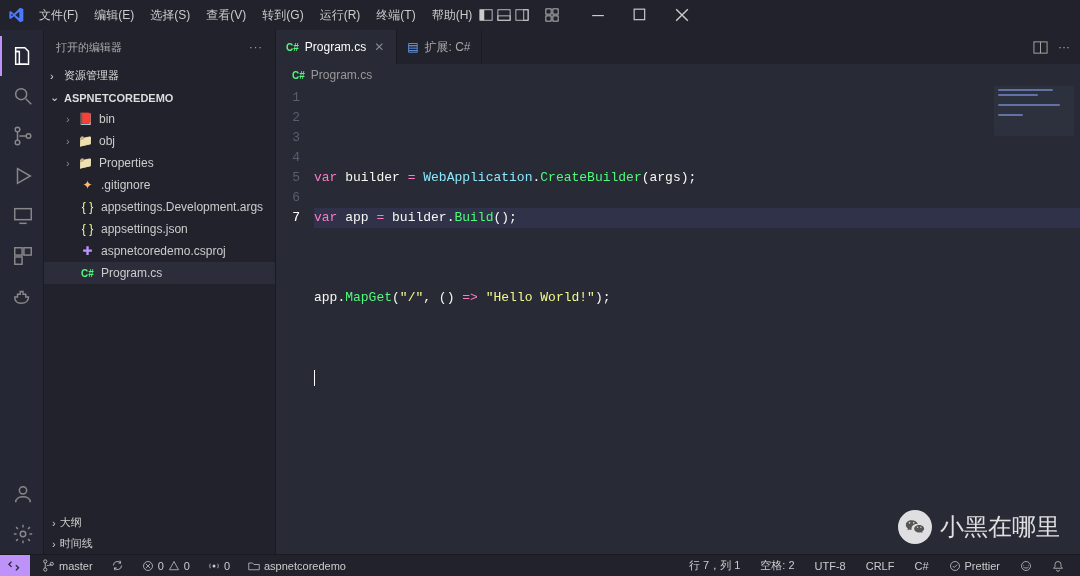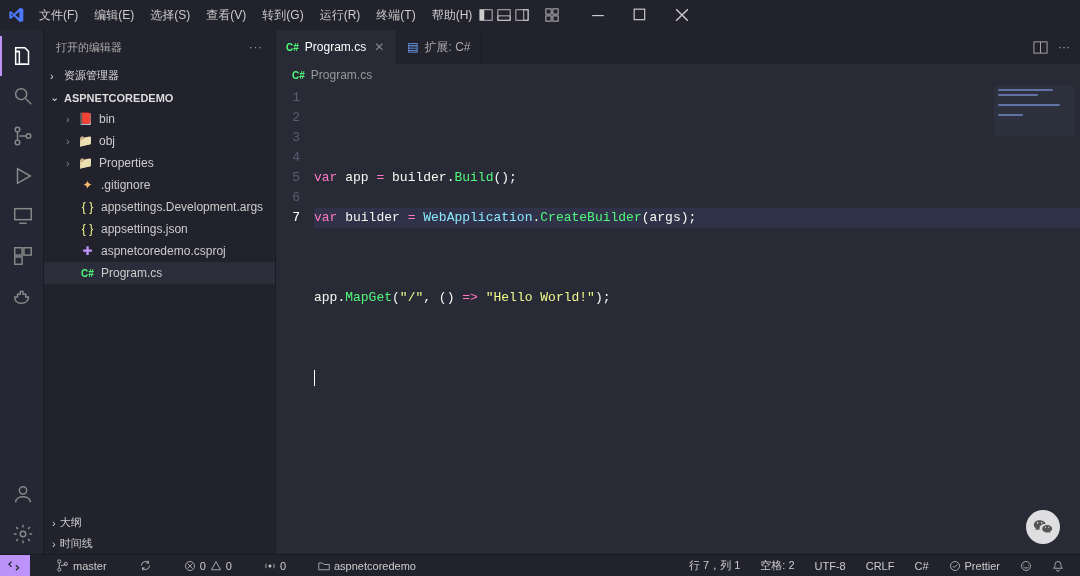--- a/index.html
+++ b/index.html
@@ -162,21 +162,21 @@
   }
   .minimap .mline { height:2px; margin:3px 4px; background:#6272a4; border-radius:1px; }
 
   .status-bar {
     height:22px;
     background:#21222c;
     display:flex;align-items:center;
     font-size:11px; color:#ccc;
     border-top:1px solid #191a22;
   }
-  .status-bar .sb-left { display:flex;align-items:center; gap:20px;}
+  .status-bar .sb-left { display:flex;align-items:center; gap:6px;}
   .status-bar .sb-left .remote { background:#bd93f9; color:#282a36; width:30px;height:22px;display:flex;align-items:center;justify-content:center;}
   .status-bar .sb-item { padding:0 6px; display:flex;align-items:center; gap:4px;}
   .status-bar .sb-right { margin-left:auto; display:flex;align-items:center; gap:8px; padding-right:10px;}
 
   .watermark {
     position:absolute; right:20px; bottom:32px;
     display:flex;align-items:center; gap:8px;
     color:rgba(255,255,255,0.85); font-size:24px;
     pointer-events:none;
   }
@@ -396,22 +396,22 @@
           <div>2</div>
           <div>3</div>
           <div>4</div>
           <div>5</div>
           <div>6</div>
           <div style="color:#fff;">7</div>
       </div>
       <div class="code">
         <div class="hl-line" style="top:122px;"></div>
         <div class="code-lines">
+<div><span class="c-key">var</span><span class="c-plain"> builder </span><span class="c-op">=</span><span class="c-type"> WebApplication</span><span class="c-plain">.</span><span class="c-func">CreateBuilder</span><span class="c-plain">(args);</span></div>
 <div><span class="c-key">var</span><span class="c-plain"> app </span><span class="c-op">=</span><span class="c-plain"> builder</span><span class="c-plain">.</span><span class="c-func">Build</span><span class="c-plain">();</span></div>
-<div><span class="c-key">var</span><span class="c-plain"> builder </span><span class="c-op">=</span><span class="c-type"> WebApplication</span><span class="c-plain">.</span><span class="c-func">CreateBuilder</span><span class="c-plain">(args);</span></div>
 <div>&nbsp;</div>
 <div><span class="c-plain">app</span><span class="c-plain">.</span><span class="c-func">MapGet</span><span class="c-plain">(</span><span class="c-str">"/"</span><span class="c-plain">, () </span><span class="c-op">=&gt;</span><span class="c-plain"> </span><span class="c-str">"Hello World!"</span><span class="c-plain">);</span></div>
 <div>&nbsp;</div>
 <div><span class="cursor"></span></div>
         </div>
       </div>
     </div>
 
     <div class="minimap">
       <div class="mline" style="width:55px;"></div>
@@ -498,13 +498,14 @@
   </div>
 </div>
 
 <div class="watermark">
   <div class="wicon">
     <svg width="20" height="20" viewBox="0 0 24 24">
         <path fill="#555" d="M8 4C4 4 1 6.5 1 9.5c0 1.7 1 3.2 2.5 4.2L3 16l2.5-1c.8.2 1.6.3 2.5.3-.1-.4-.2-.9-.2-1.3 0-3 3-5.5 6.7-5.5.3 0 .6 0 .9.1C14.7 5.9 11.6 4 8 4zm-2.5 4a1 1 0 110-2 1 1 0 010 2zm5 0a1 1 0 110-2 1 1 0 010 2z"></path>
         <path fill="#555" d="M23 14c0-2.5-2.7-4.5-6-4.5s-6 2-6 4.5 2.7 4.5 6 4.5c.7 0 1.4-.1 2-.3l2 1-.5-1.8c1.5-.8 2.5-2.1 2.5-3.4zm-8-1a.8.8 0 110-1.6.8.8 0 010 1.6zm4 0a.8.8 0 110-1.6.8.8 0 010 1.6z"></path>
       </svg>
   </div>
+  <span>小黑在哪里</span>
 </div>
 
 </body></html>

